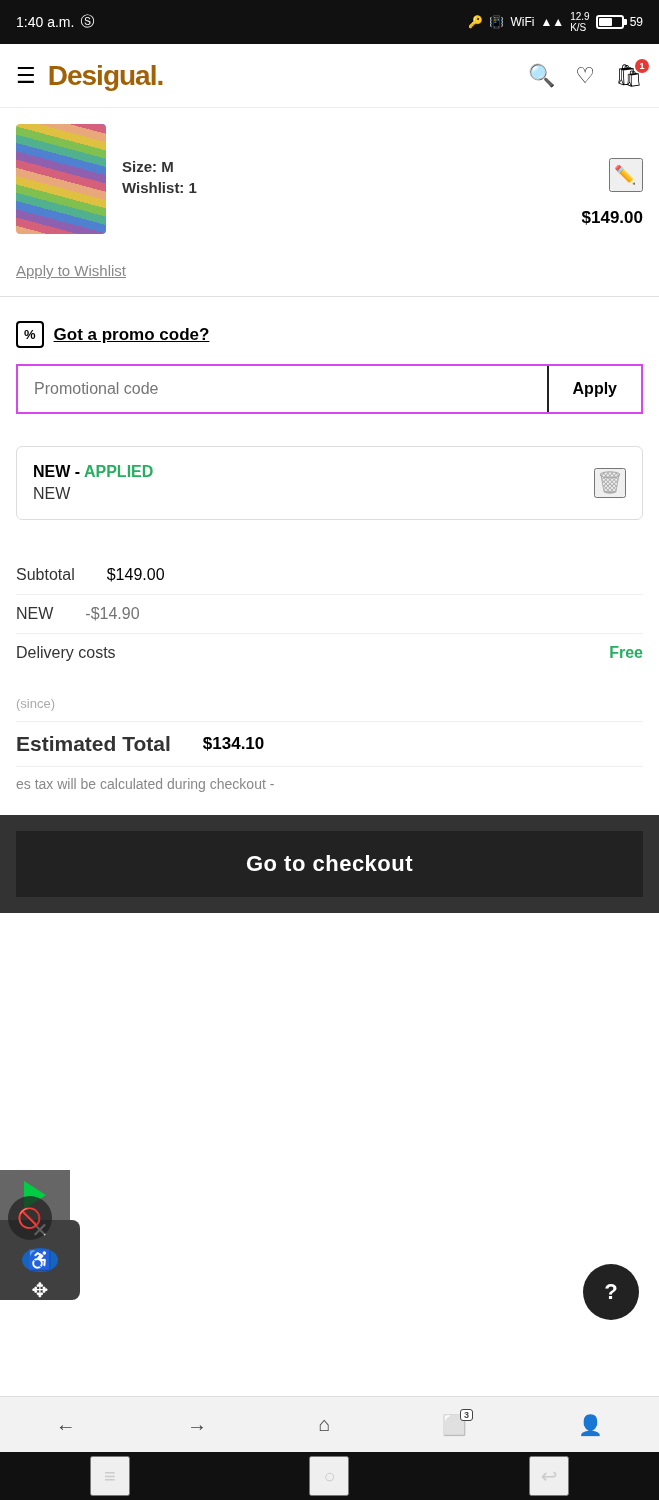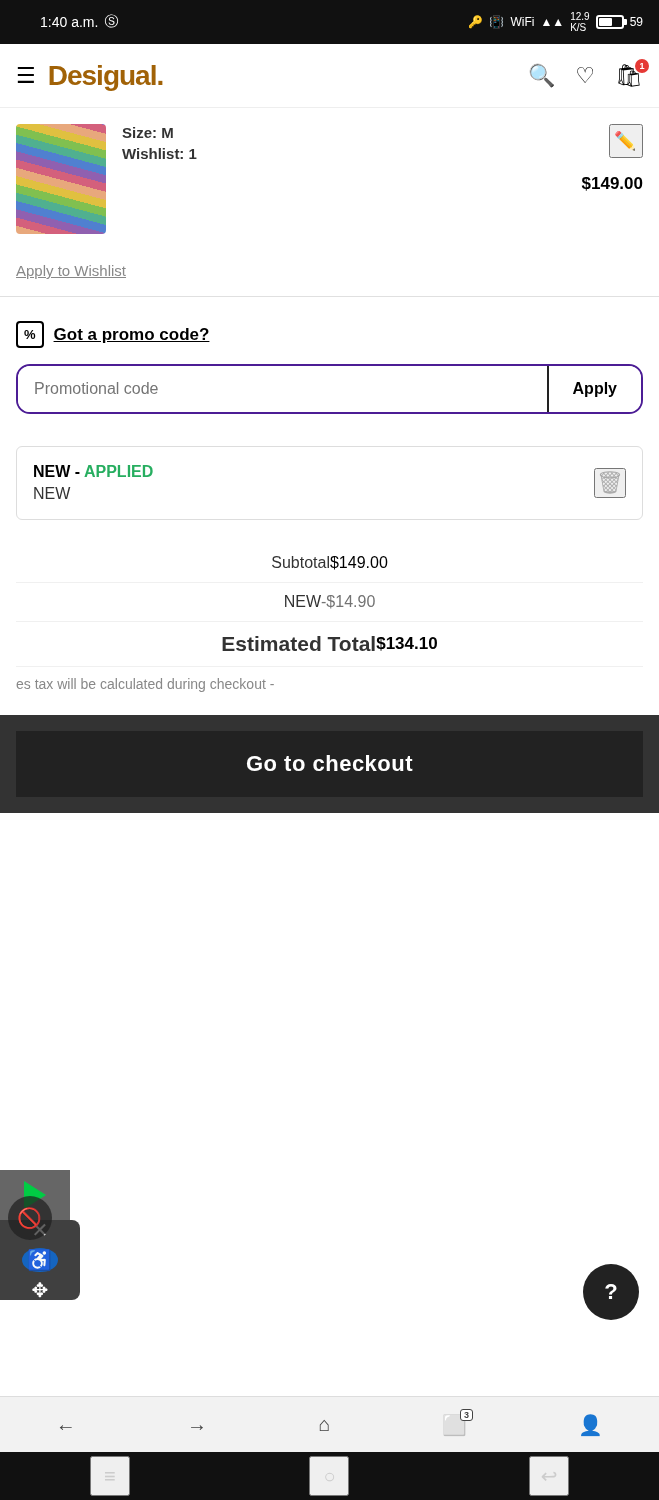--- a/index.html
+++ b/index.html
@@ -18,21 +18,21 @@
       background: #111;
       color: #fff;
       height: 44px;
       display: flex;
       align-items: center;
       justify-content: space-between;
       padding: 0 16px;
       font-size: 14px;
       flex-shrink: 0;
     }
-    .status-bar-left { display: flex; align-items: center; gap: 6px; margin-left: 24px; }
+    .status-bar-left { display: flex; align-items: center; gap: 6px; }
     .status-bar-right { display: flex; align-items: center; gap: 6px; font-size: 12px; }
     .battery-icon {
       border: 2px solid #fff;
       border-radius: 3px;
       width: 28px;
       height: 14px;
       position: relative;
       display: inline-flex;
       align-items: center;
       padding: 1px;
@@ -117,21 +117,21 @@
         #e8a87c 0px, #e8a87c 8px,
         #d4607c 8px, #d4607c 16px,
         #9060b0 16px, #9060b0 24px,
         #5080d0 24px, #5080d0 32px,
         #50b090 32px, #50b090 40px,
         #80c050 40px, #80c050 48px,
         #e0c040 48px, #e0c040 56px,
         #e8a87c 56px
       );
     }
-    .product-details { flex: 1; }
+    .product-details { flex: 1; margin-top: 34px; }
     .product-info-line {
       font-size: 15px;
       color: #333;
       margin-bottom: 4px;
     }
     .product-info-line span { font-weight: 700; }
     .product-price {
       font-size: 17px;
       font-weight: 600;
       color: #000;
@@ -181,22 +181,22 @@
     }
     .promo-link {
       font-size: 17px;
       font-weight: 600;
       text-decoration: underline;
       cursor: pointer;
       color: #000;
     }
     .promo-input-row {
       display: flex;
-      border: 2px solid #4c1d95;
-      border-radius: 14px;
+      border: 2px solid #d946ef;
+      border-radius: 0;
       overflow: hidden;
     }
     .promo-input {
       flex: 1;
       border: none;
       outline: none;
       padding: 14px 16px;
       font-size: 16px;
       color: #999;
       background: #fff;
@@ -207,21 +207,21 @@
       border-left: 2px solid #222;
       padding: 14px 24px;
       font-size: 16px;
       font-weight: 700;
       cursor: pointer;
       color: #000;
     }
 
     
     .applied-promo {
-      margin: 16px 16px 0;
+      margin: 16px 16px 12px;
       border: 1px solid #ddd;
       border-radius: 6px;
       padding: 16px;
       display: flex;
       justify-content: space-between;
       align-items: center;
     }
     .applied-promo-info {}
     .applied-promo-title {
       font-size: 16px;
@@ -242,25 +242,26 @@
       color: #aaa;
       cursor: pointer;
     }
 
     
     .order-summary {
       padding: 24px 16px 16px;
     }
     .summary-row {
       display: flex;
-      justify-content: center;
+      justify-content: flex-start;
       align-items: center;
       padding: 10px 0;
       border-bottom: 1px solid #f0f0f0;
       font-size: 16px;
+      gap: 32px;
     }
     .summary-row:last-child { border-bottom: none; }
     .summary-label { color: #333; }
     .summary-value { color: #000; font-weight: 400; }
     .summary-value.discount { color: #737373; }
     .summary-value.free { color: #27ae60; font-weight: 600; }
     .summary-value.total { font-weight: 700; font-size: 17px; }
     .summary-label.total { font-weight: 700; font-size: 21px; }
     .tax-note {
       font-size: 14px;
@@ -519,20 +520,27 @@
 
   <div class="order-summary">
     <div class="summary-row">
       <span class="summary-label">Subtotal</span>
       <span class="summary-value">$149.00</span>
     </div>
     <div class="summary-row">
       <span class="summary-label">NEW</span>
       <span class="summary-value discount">-$14.90</span>
     </div>
+    <div class="summary-row" style="flex-direction: column; align-items: flex-start;">
+      <div style="display:flex; justify-content:space-between; width:100%;">
+        <span class="summary-label">Delivery costs</span>
+        <span class="summary-value free">Free</span>
+      </div>
+      <div class="since-text">(since)</div>
+    </div>
     <div class="summary-row">
       <span class="summary-label total">Estimated Total</span>
       <span class="summary-value total">$134.10</span>
     </div>
     <div class="tax-note">
       <span>es tax will be calculated during checkout</span>
       <span class="tax-dash">-</span>
     </div>
   </div>
 

